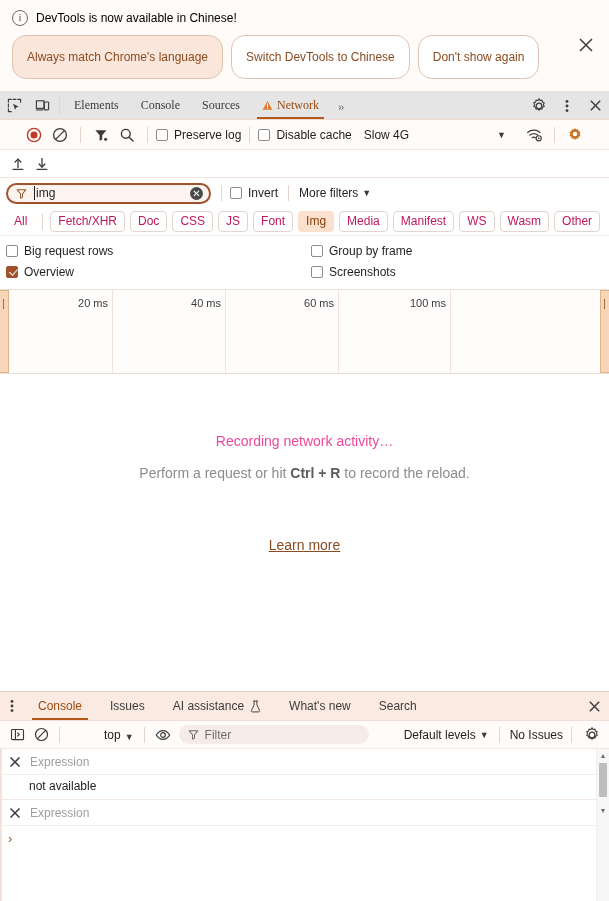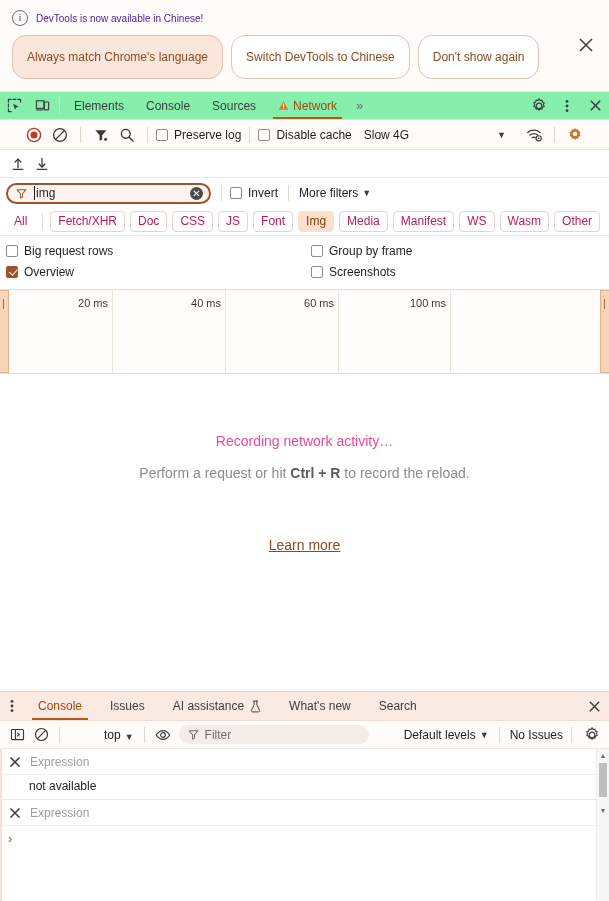--- a/index.html
+++ b/index.html
@@ -15,21 +15,21 @@
 
   
   .banner {
     position: relative;
     padding: 10px 12px 12px 12px;
     background: #fffbf9;
     border-bottom: 1px solid #f0e2da;
     flex: 0 0 auto;
   }
   .banner-row { display: flex; align-items: center; gap: 8px; }
-  .banner-title { font-size: 10px; color: #4c1d95; }
+  .banner-title { font-size: 12px; color: #000000; }
   .info-icon {
     width: 16px; height: 16px; flex: 0 0 16px;
     border: 1.4px solid #6b6b6b; border-radius: 50%;
     color: #5a5a5a; font-size: 11px; line-height: 13px;
     text-align: center; font-family: "Liberation Serif", serif;
   }
   .banner-buttons {
     margin-top: 9px; display: flex; flex-wrap: wrap; gap: 8px;
     max-width: 530px;
   }
@@ -48,22 +48,23 @@
     position: absolute; right: 12px; top: 34px;
     width: 22px; height: 22px; cursor: pointer;
     color: #3c3c3c;
   }
   .banner-close svg { display: block; }
 
   
   .tabstrip {
     display: flex; align-items: stretch;
     height: 28px; flex: 0 0 28px;
-    background: #86efac;
+    background: #e5e5e5;
     border-bottom: 1px solid #ecdcd2;
+    font-family: Liberation Serif, serif;
   }
   .tb-icon {
     width: 28px; display: flex; align-items: center; justify-content: center;
     cursor: pointer; color: #3b3b3b;
   }
   .tabstrip .sep { width: 1px; background: #e6d4c9; margin: 5px 3px; }
   .tab {
     display: flex; align-items: center; gap: 4px;
     padding: 0 11px; font-size: 12px; color: #3c3c3c;
     cursor: pointer; position: relative;

